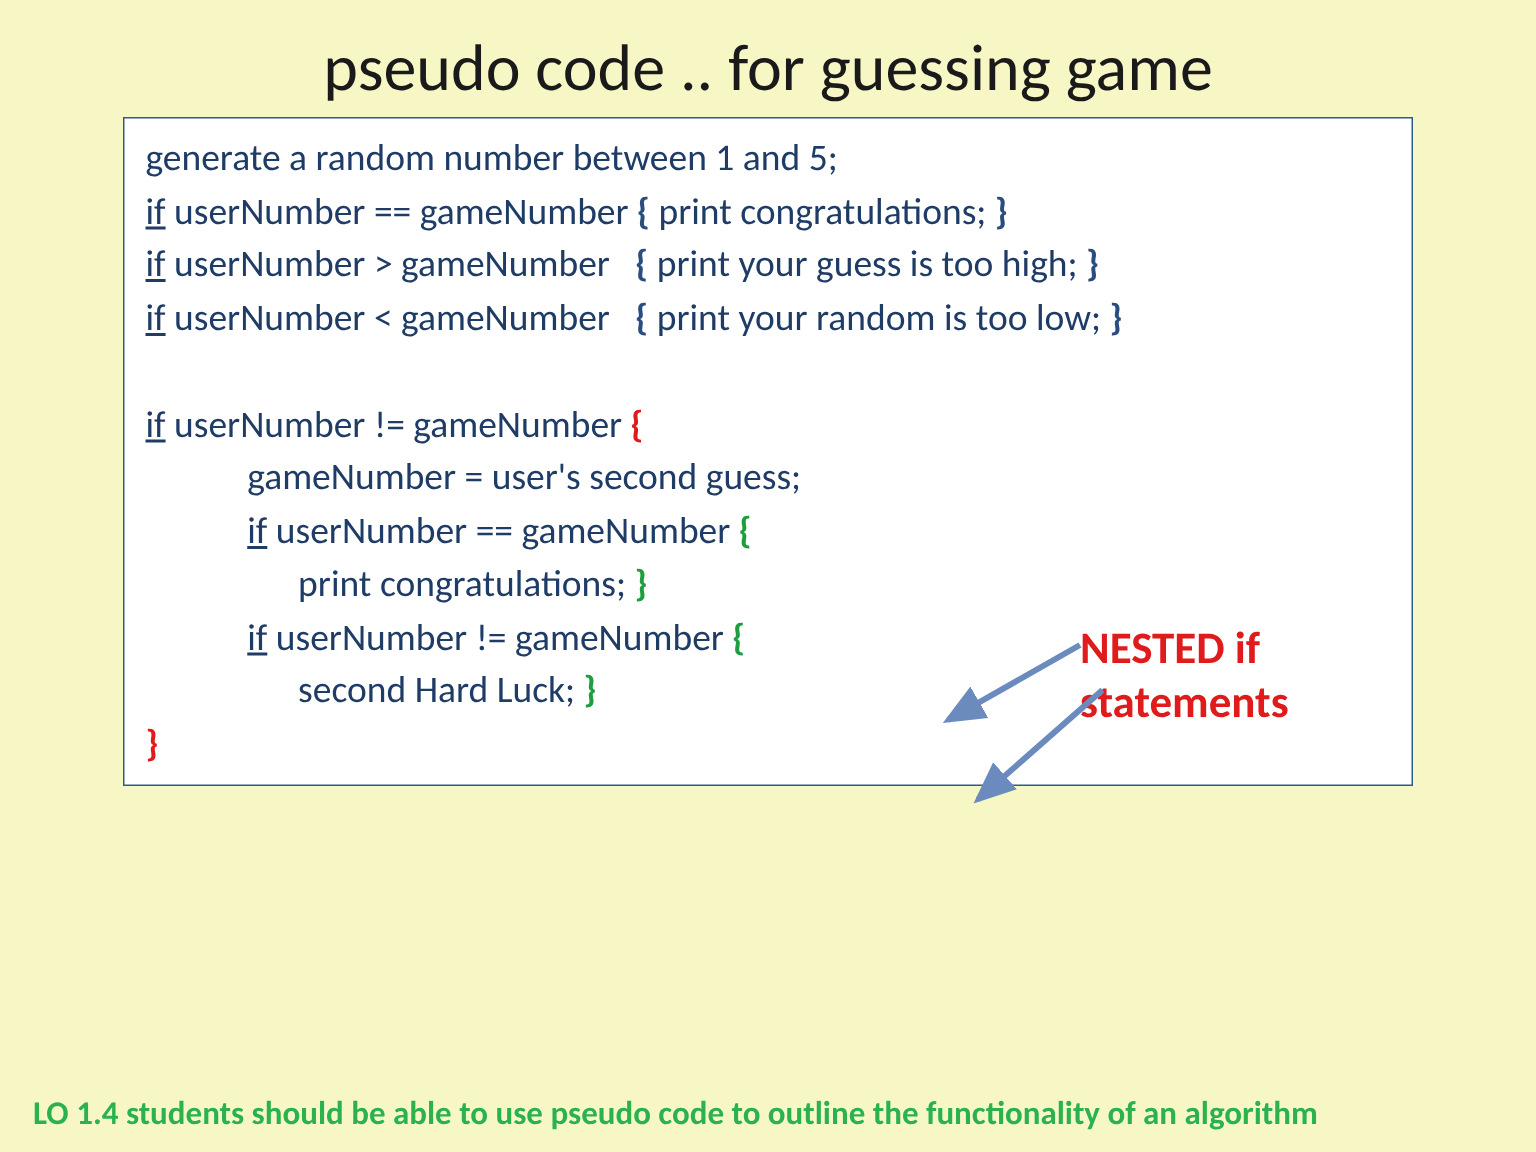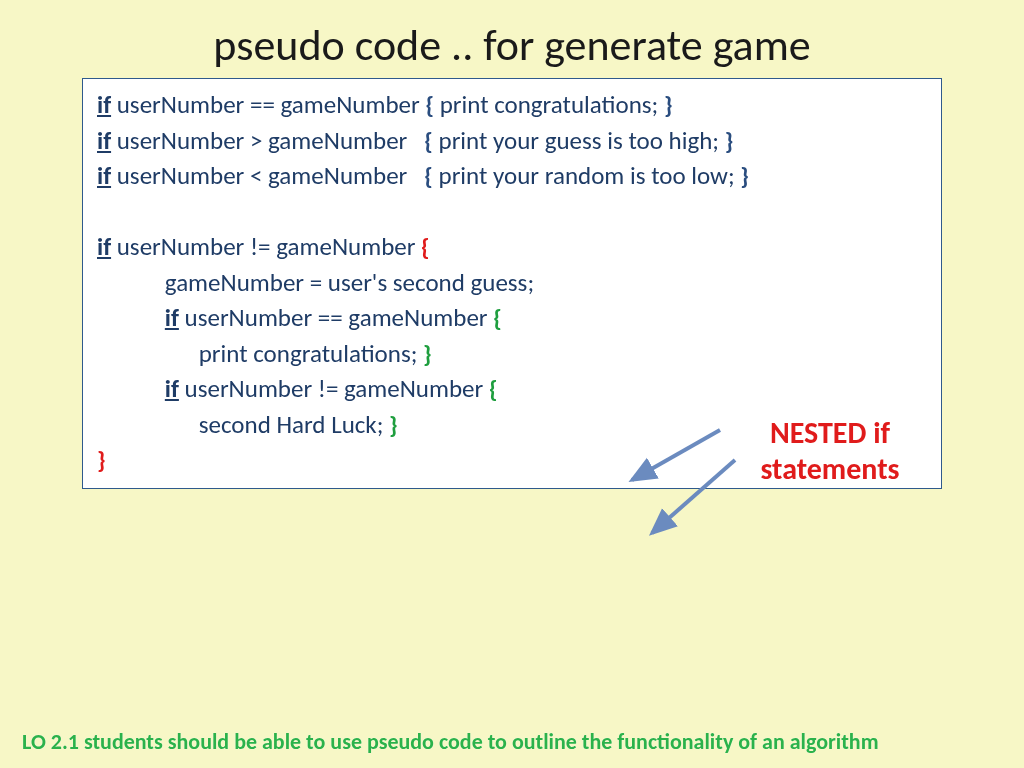--- a/index.html
+++ b/index.html
@@ -23,58 +23,58 @@
   .code-box {
     margin: 0 82px 0 82px;
     background: #ffffff;
     border: 1px solid #2f5a8c;
     padding: 8px 14px 10px 14px;
     font-size: 25px;
     line-height: 1.42;
     color: #1f3c66;
   }
   .code-box .line { white-space: pre; }
-  .kw { text-decoration: underline; font-weight: 700; }
+  .kw { text-decoration: underline; font-weight: 400; }
   .blue-brace { color: #2a4d7f; font-weight: 700; }
   .red-brace  { color: #e01b1b; font-weight: 700; }
   .grn-brace  { color: #1e9e3e; font-weight: 700; }
 
   .callout {
     position: absolute;
     left: 720px;
     top: 415px;
     width: 220px;
     color: #e01b1b;
     font-weight: 700;
     font-size: 30px;
     line-height: 1.2;
-    text-align: center;
   }
   .arrow {
     position: absolute;
     pointer-events: none;
   }
   .footer {
     position: absolute;
     left: 22px;
     right: 22px;
     bottom: 12px;
     color: #2bb24a;
     font-size: 22px;
     font-weight: 600;
     line-height: 1.22;
     text-shadow: 0 0 1px rgba(255,255,255,0.9);
   }
 </style>
 </head>
 <body>
 
-<div class="title">pseudo code .. for generate game</div>
+<div class="title">pseudo code .. for guessing game</div>
 
 <div class="code-box">
+  <div class="line">generate a random number between 1 and 5;</div>
   <div class="line"><span class="kw">if</span><span> userNumber == gameNumber </span><span class="blue-brace">{</span><span> print congratulations; </span><span class="blue-brace">}</span></div>
   <div class="line"><span class="kw">if</span><span> userNumber &gt; gameNumber   </span><span class="blue-brace">{</span><span> print your guess is too high; </span><span class="blue-brace">}</span></div>
   <div class="line"><span class="kw">if</span><span> userNumber &lt; gameNumber   </span><span class="blue-brace">{</span><span> print your random is too low; </span><span class="blue-brace">}</span></div>
   <div class="line">&nbsp;</div>
   <div class="line"><span class="kw">if</span><span> userNumber != gameNumber </span><span class="red-brace">{</span></div>
   <div class="line">            gameNumber = user's second guess;</div>
   <div class="line">            <span class="kw">if</span><span> userNumber == gameNumber </span><span class="grn-brace">{</span></div>
   <div class="line"><span>                  print congratulations; </span><span class="grn-brace">}</span></div>
   <div class="line">            <span class="kw">if</span><span> userNumber != gameNumber </span><span class="grn-brace">{</span></div>
   <div class="line"><span>                  second Hard Luck; </span><span class="grn-brace">}</span></div>
@@ -97,13 +97,13 @@
 
 <svg class="arrow" style="left:640px; top:455px;" width="110" height="90">
   <defs>
     <marker id="ah2" markerWidth="8" markerHeight="8" refX="6" refY="3" orient="auto">
       <path d="M0,0 L7,3 L0,6 Z" fill="#6b8bbf"></path>
     </marker>
   </defs>
   <line x1="95" y1="5" x2="12" y2="78" stroke="#6b8bbf" stroke-width="4" marker-end="url(#ah2)"></line>
 </svg>
 
-<div class="footer">LO 2.1 students should be able to use pseudo code to outline the functionality of an algorithm</div>
+<div class="footer">LO 1.4 students should be able to use pseudo code to outline the functionality of an algorithm</div>
 
 </body></html>

